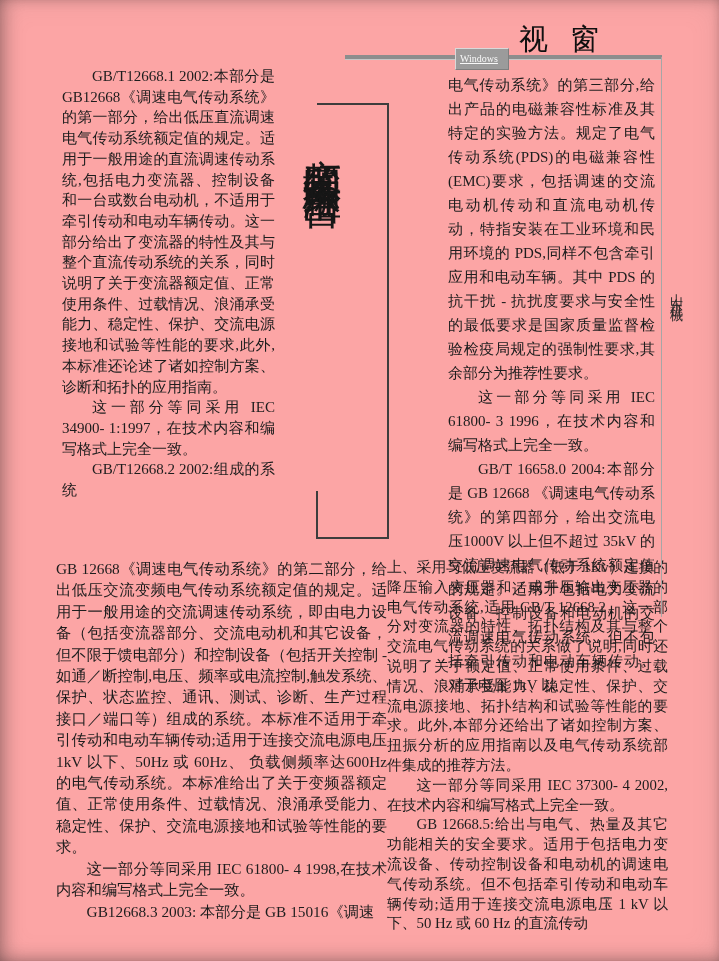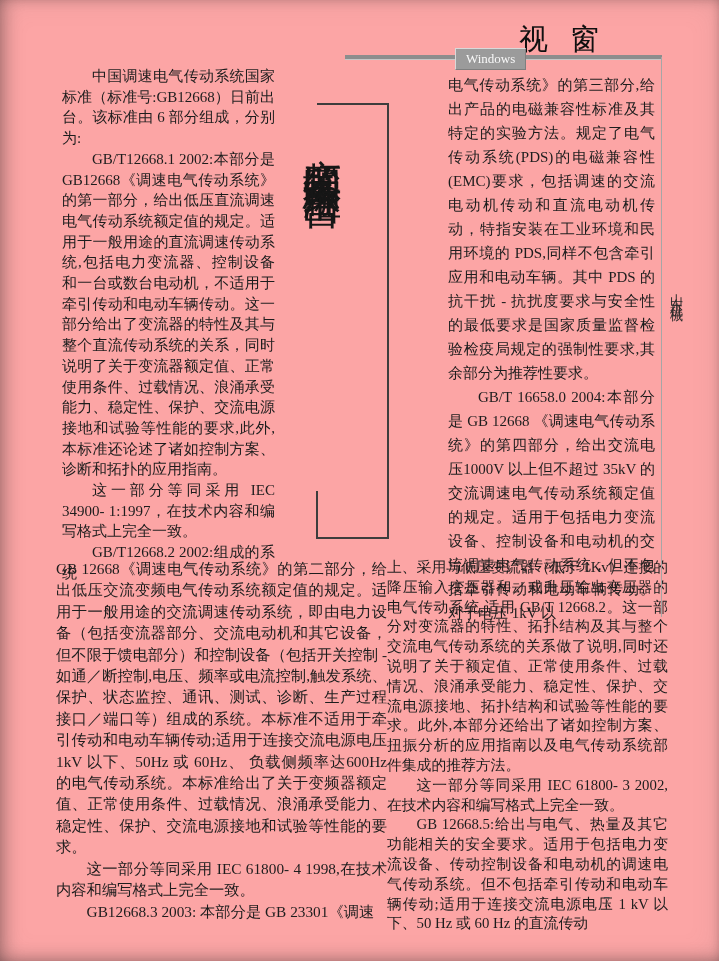--- a/index.html
+++ b/index.html
@@ -18,23 +18,23 @@
     position:absolute;left:519px;top:20px;
     font-size:29px;letter-spacing:22px;white-space:nowrap;color:#101010;
   }
   .header-rule{
     position:absolute;left:345px;top:55px;width:317px;height:4px;
     background:#8d8d8d;border-bottom:1px solid #c7c7c7;
   }
   .windows-tag{
     position:absolute;left:455px;top:48px;
     background:#9b9b9b;color:#f8f8f8;
-    font-size:13px;line-height:17px;padding:1px 10px 2px 10px;
+    font-size:10px;line-height:17px;padding:1px 10px 2px 4px;
     border-top:1px solid #d9d9d9;border-left:1px solid #d9d9d9;
-    border-right:1px solid #7f7f7f;border-bottom:1px solid #7f7f7f;
+    border-right:1px solid #7f7f7f;border-bottom:1px solid #7f7f7f;text-decoration:underline;
   }
   .feature-title{
     position:absolute;left:295px;top:127px;height:372px;
     writing-mode:vertical-rl;text-orientation:upright;
     font-size:39px;letter-spacing:4px;color:#161616;white-space:nowrap;
   }
   .bracket-svg{position:absolute;left:0;top:0;pointer-events:none;}
   .col{position:absolute;text-align:justify;}
   .col p{margin:0;padding:0;}
   .col p.indent{text-indent:2em;}
@@ -59,40 +59,40 @@
   <div class="header-rule"></div>
   <div class="windows-tag">Windows</div>
 
   <svg class="bracket-svg" width="719" height="961" viewBox="0 0 719 961">
     <polyline points="317,104 388,104 388,538 317,538 317,491" fill="none" stroke="#3d3d3d" stroke-width="2"></polyline>
   </svg>
 
   <div class="feature-title">变频器国家标准出台</div>
 
   <div class="col col-left-narrow">
-    <p class="indent">中国调速电气传动系统国家标准（标准号:GB12668）日前出台。该标准由 6 部分组成，分别为:</p>
     <p class="indent">GB/T12668.1 2002:本部分是GB12668《调速电气传动系统》的第一部分，给出低压直流调速电气传动系统额定值的规定。适用于一般用途的直流调速传动系统,包括电力变流器、控制设备和一台或数台电动机，不适用于牵引传动和电动车辆传动。这一部分给出了变流器的特性及其与整个直流传动系统的关系，同时说明了关于变流器额定值、正常使用条件、过载情况、浪涌承受能力、稳定性、保护、交流电源接地和试验等性能的要求,此外,本标准还论述了诸如控制方案、诊断和拓扑的应用指南。</p>
     <p class="indent">这一部分等同采用 IEC 34900- 1:1997，在技术内容和编写格式上完全一致。</p>
     <p class="indent">GB/T12668.2 2002:组成的系统</p>
   </div>
 
   <div class="col col-right-narrow">
     <p>电气传动系统》的第三部分,给出产品的电磁兼容性标准及其特定的实验方法。规定了电气传动系统(PDS)的电磁兼容性(EMC)要求，包括调速的交流电动机传动和直流电动机传动，特指安装在工业环境和民用环境的 PDS,同样不包含牵引应用和电动车辆。其中 PDS 的抗干扰 - 抗扰度要求与安全性的最低要求是国家质量监督检验检疫局规定的强制性要求,其余部分为推荐性要求。</p>
+    <p class="indent">这一部分等同采用 IEC 61800- 3 1996，在技术内容和编写格式上完全一致。</p>
     <p class="indent">GB/T 16658.0 2004:本部分是 GB 12668 《调速电气传动系统》的第四部分，给出交流电压1000V 以上但不超过 35kV 的交流调速电气传动系统额定值的规定。适用于包括电力变流设备、控制设备和电动机的交流调速电气传动系统，但不包括牵引传动和电动车辆传动。对于电压 1kV 以</p>
   </div>
 
   <div class="col col-left-wide">
     <p>GB 12668《调速电气传动系统》的第二部分，给出低压交流变频电气传动系统额定值的规定。适用于一般用途的交流调速传动系统，即由电力设备（包括变流器部分、交流电动机和其它设备，但不限于馈电部分）和控制设备（包括开关控制 - 如通／断控制,电压、频率或电流控制,触发系统、保护、状态监控、通讯、测试、诊断、生产过程接口／端口等）组成的系统。本标准不适用于牵引传动和电动车辆传动;适用于连接交流电源电压 1kV 以下、50Hz 或 60Hz、 负载侧频率达600Hz 的电气传动系统。本标准给出了关于变频器额定值、正常使用条件、过载情况、浪涌承受能力、稳定性、保护、交流电源接地和试验等性能的要求。</p>
     <p class="indent">这一部分等同采用 IEC 61800- 4 1998,在技术内容和编写格式上完全一致。</p>
-    <p class="indent">GB12668.3 2003: 本部分是 GB 23301《调速</p>
+    <p class="indent">GB12668.3 2003: 本部分是 GB 15016《调速</p>
   </div>
 
   <div class="col col-right-wide">
     <p>上、采用与低压变流器（低于 1Kv）连接的降压输入变压器和／或升压输出变压器的电气传动系统,适用 GB/T 12668.2。这一部分对变流器的特性、拓扑结构及其与整个交流电气传动系统的关系做了说明,同时还说明了关于额定值、正常使用条件、过载情况、浪涌承受能力、稳定性、保护、交流电源接地、拓扑结构和试验等性能的要求。此外,本部分还给出了诸如控制方案、扭振分析的应用指南以及电气传动系统部件集成的推荐方法。</p>
-    <p class="indent">这一部分等同采用 IEC 61800- 3 2002,在技术内容和编写格式上完全一致。</p>
+    <p class="indent">这一部分等同采用 IEC 37300- 4 2002,在技术内容和编写格式上完全一致。</p>
     <p class="indent">GB 12668.5:给出与电气、热量及其它功能相关的安全要求。适用于包括电力变流设备、传动控制设备和电动机的调速电气传动系统。但不包括牵引传动和电动车辆传动;适用于连接交流电源电压 1 kV 以下、50 Hz 或 60 Hz 的直流传动</p>
   </div>
 
   <div class="side-rule"></div>
   <div class="side-label">山东机械</div>
 
   <div class="page-number">7</div>
 
 </div>
 

